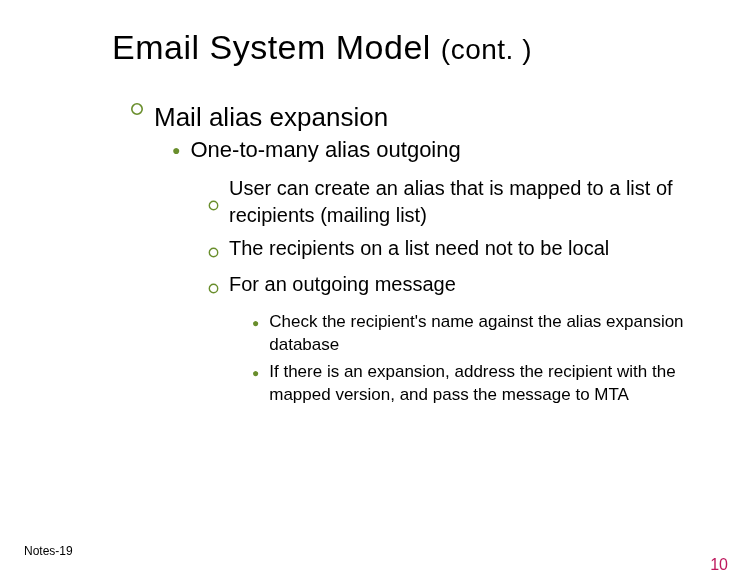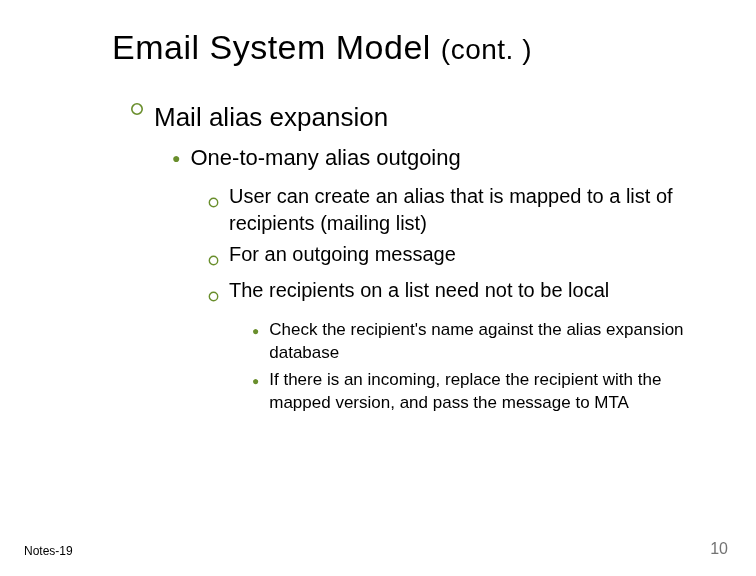--- a/index.html
+++ b/index.html
@@ -34,32 +34,31 @@
     top: 100px;
     left: 130px;
     right: 40px;
     font-size: 18px;
     line-height: 1.35;
   }
   .lvl1-row {
     display: flex;
     align-items: flex-start;
     font-size: 26px;
-    margin-bottom: 8px;
   }
   .lvl2-row {
     display: flex;
     align-items: flex-start;
     font-size: 22px;
     margin-left: 42px;
     margin-bottom: 10px;
   }
   .lvl3-row {
     display: flex;
-    align-items: flex-start;
+    align-items: center;
     font-size: 20px;
     margin-left: 78px;
     margin-bottom: 4px;
   }
   .lvl4-row {
     display: flex;
     align-items: flex-start;
     font-size: 17px;
     margin-left: 122px;
     margin-bottom: 4px;
@@ -111,24 +110,24 @@
     position: absolute;
     bottom: 18px;
     left: 0;
     right: 0;
     text-align: center;
     font-size: 14px;
     color: #000;
   }
   .footer-right {
     position: absolute;
-    bottom: 18px;
+    bottom: 2px;
     right: 28px;
     font-size: 16px;
-    color: #737373;
+    color: #be185d;
   }
 </style>
 </head>
 <body>
 
 <div class="slide">
 
   <div class="title">
     <span>Email System Model </span><span class="cont">(cont. )</span>
   </div>
@@ -156,39 +155,39 @@
           </svg>
       </span>
       <span class="text">User can create an alias that is mapped to a list of recipients (mailing list)</span>
     </div>
     <div class="lvl3-row">
       <span class="bullet-open-small">
         <svg width="11" height="11">
             <circle cx="5.5" cy="5.5" r="4.2" fill="none" stroke="#698e2c" stroke-width="1.4"></circle>
           </svg>
       </span>
-      <span class="text">For an outgoing message</span>
+      <span class="text">The recipients on a list need not to be local</span>
     </div>
     <div class="lvl3-row">
       <span class="bullet-open-small">
         <svg width="11" height="11">
             <circle cx="5.5" cy="5.5" r="4.2" fill="none" stroke="#698e2c" stroke-width="1.4"></circle>
           </svg>
       </span>
-      <span class="text">The recipients on a list need not to be local</span>
+      <span class="text">For an outgoing message</span>
     </div>
 
     <div class="lvl4-block">
       <div class="lvl4-row">
         <span class="bullet-disc-small">●</span>
         <span class="text">Check the recipient's name against the alias expansion database</span>
       </div>
       <div class="lvl4-row">
         <span class="bullet-disc-small">●</span>
-        <span class="text">If there is an incoming, replace the recipient with the mapped version, and pass the message to MTA</span>
+        <span class="text">If there is an expansion, address the recipient with the mapped version, and pass the message to MTA</span>
       </div>
     </div>
 
 
   </div>
 
   <div class="footer-left">Notes-19</div>
   <div class="footer-right">10</div>
 
 </div>

